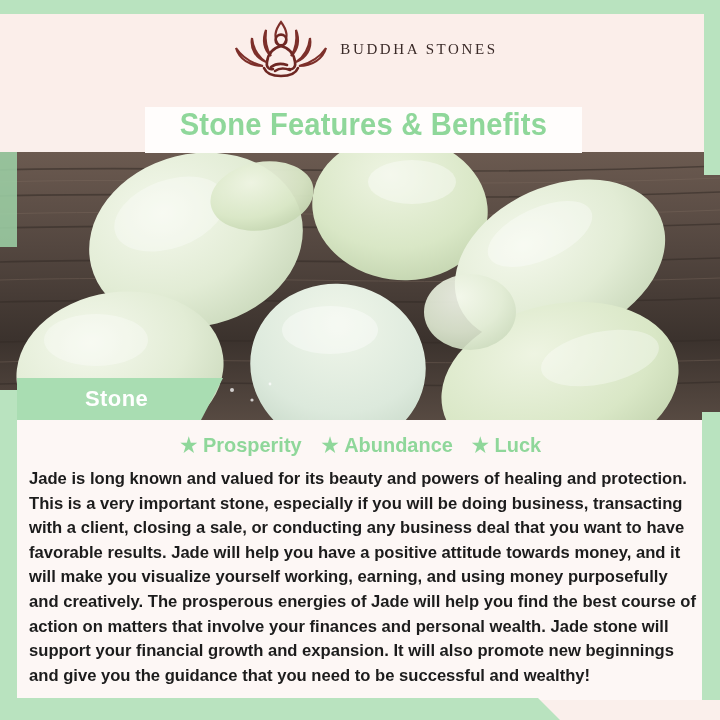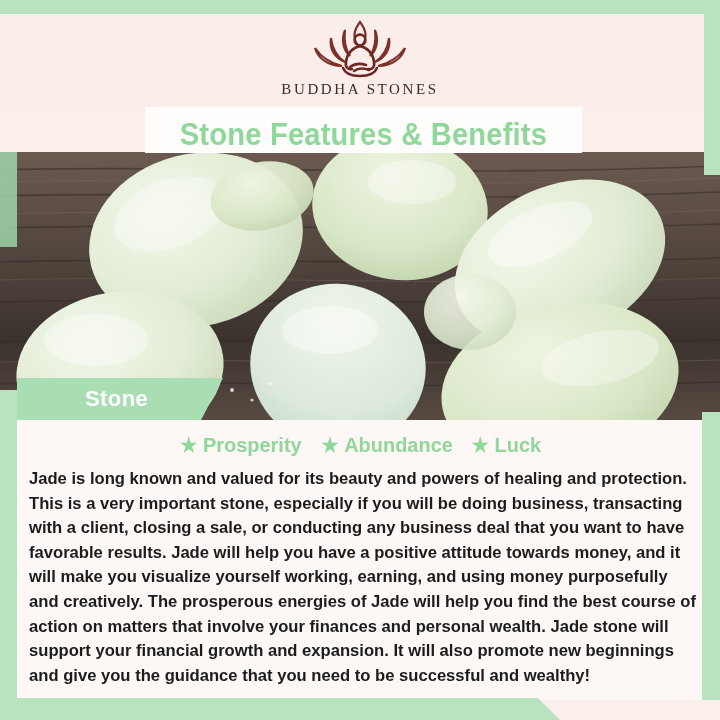--- a/index.html
+++ b/index.html
@@ -41,33 +41,33 @@
     background:#b9e3bf;z-index:5;
     clip-path:polygon(0 0,538px 0,560px 22px,0 22px);
   }
 
   
   .header{
     position:absolute;left:0;top:14px;width:720px;height:96px;
     background:#fbeeea;z-index:3;
     display:flex;flex-direction:column;align-items:center;justify-content:flex-start;
   }
-  .logo-wrap{margin-top:4px;display:flex;flex-direction:column;align-items:center;}
+  .logo-wrap{margin-top:4px;display:flex;flex-direction:row;align-items:center;}
   .logo-mark{width:118px;height:62px;display:block;}
   .brand-name{
     font-family:"Liberation Serif","DejaVu Serif",serif;
     font-size:15px;letter-spacing:2.6px;color:#3a2a28;
     margin-top:1px;font-weight:400;
   }
 
   
   .title-banner{
     position:absolute;left:145px;top:107px;width:437px;height:46px;
     background:#fffdfc;z-index:7;
-    display:flex;align-items:flex-end;justify-content:center;
+    display:flex;align-items:flex-start;justify-content:center;
   }
   .title-text{
     font-family:"Liberation Sans Narrow","Liberation Sans",sans-serif;
     font-size:31px;font-weight:bold;color:#8fd79a;
     letter-spacing:.2px;white-space:nowrap;
     transform:scaleX(.94);transform-origin:center;
   }
 
   
   .photo{

